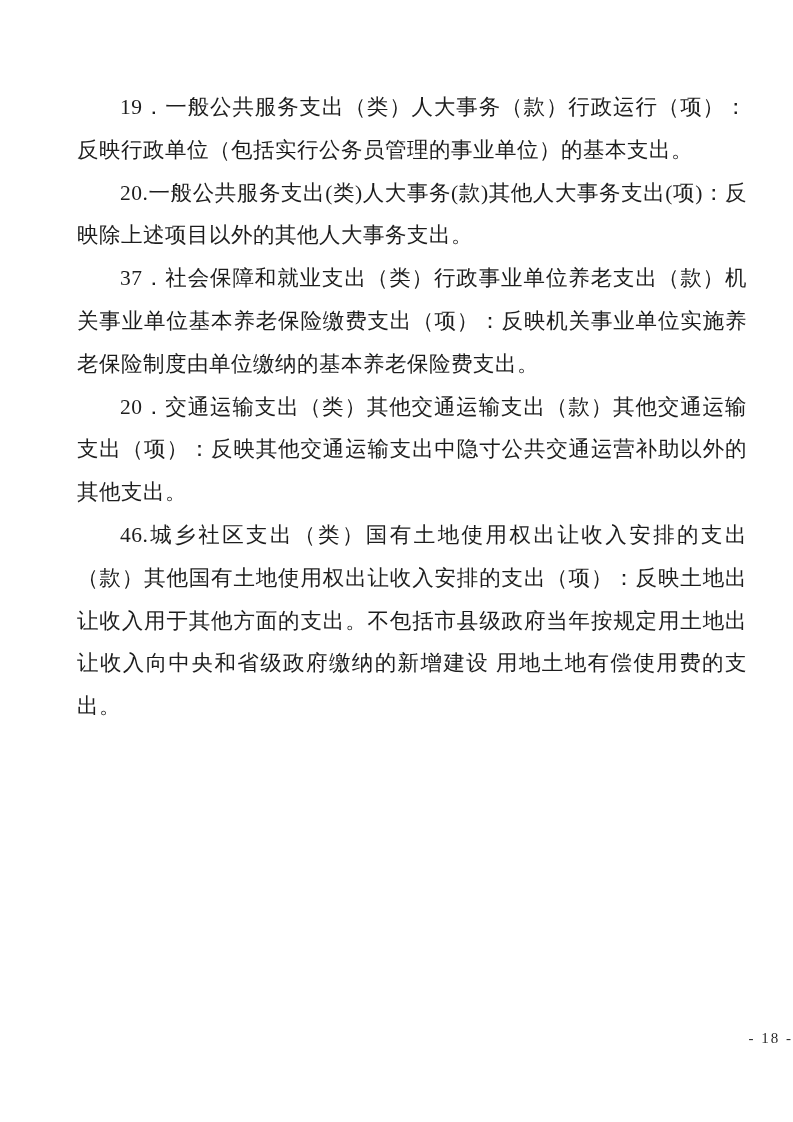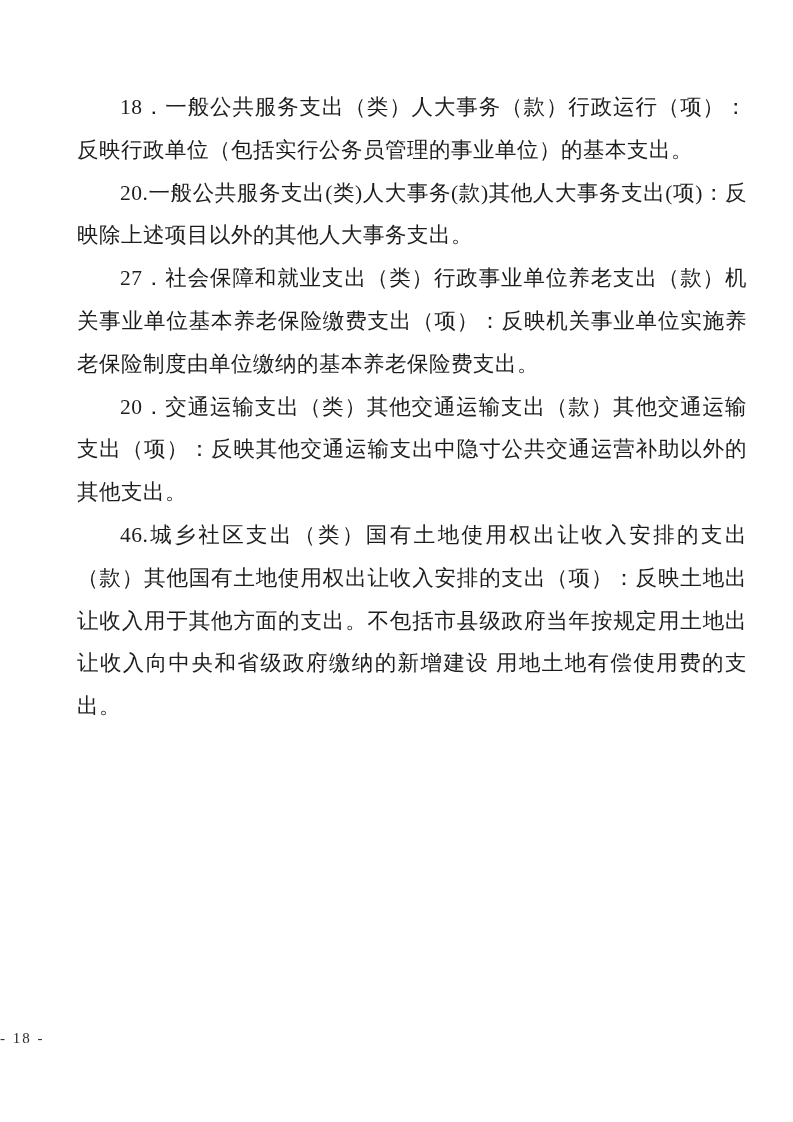--- a/index.html
+++ b/index.html
@@ -30,32 +30,32 @@
   .para {
     margin: 0;
     padding: 0;
     text-indent: 2em;
   }
   .page-number {
     position: absolute;
     left: 0;
     right: 0;
     top: 1030px;
-    text-align: left;
+    text-align: right;
     font-size: 15px;
     letter-spacing: 2px;
     color: #2a2a2a;
     font-family: "Liberation Serif", "DejaVu Serif", serif;
   }
 </style>
 </head>
 <body>
 
 <div class="page">
   <div class="content">
-    <p class="para">18．一般公共服务支出（类）人大事务（款）行政运行（项）：反映行政单位（包括实行公务员管理的事业单位）的基本支出。</p>
+    <p class="para">19．一般公共服务支出（类）人大事务（款）行政运行（项）：反映行政单位（包括实行公务员管理的事业单位）的基本支出。</p>
     <p class="para">20.一般公共服务支出(类)人大事务(款)其他人大事务支出(项)：反映除上述项目以外的其他人大事务支出。</p>
-    <p class="para">27．社会保障和就业支出（类）行政事业单位养老支出（款）机关事业单位基本养老保险缴费支出（项）：反映机关事业单位实施养老保险制度由单位缴纳的基本养老保险费支出。</p>
+    <p class="para">37．社会保障和就业支出（类）行政事业单位养老支出（款）机关事业单位基本养老保险缴费支出（项）：反映机关事业单位实施养老保险制度由单位缴纳的基本养老保险费支出。</p>
     <p class="para">20．交通运输支出（类）其他交通运输支出（款）其他交通运输支出（项）：反映其他交通运输支出中隐寸公共交通运营补助以外的其他支出。</p>
     <p class="para">46.城乡社区支出（类）国有土地使用权出让收入安排的支出（款）其他国有土地使用权出让收入安排的支出（项）：反映土地出让收入用于其他方面的支出。不包括市县级政府当年按规定用土地出让收入向中央和省级政府缴纳的新增建设 用地土地有偿使用费的支出。</p>
   </div>
   <div class="page-number">- 18 -</div>
 </div>
 
 </body></html>

